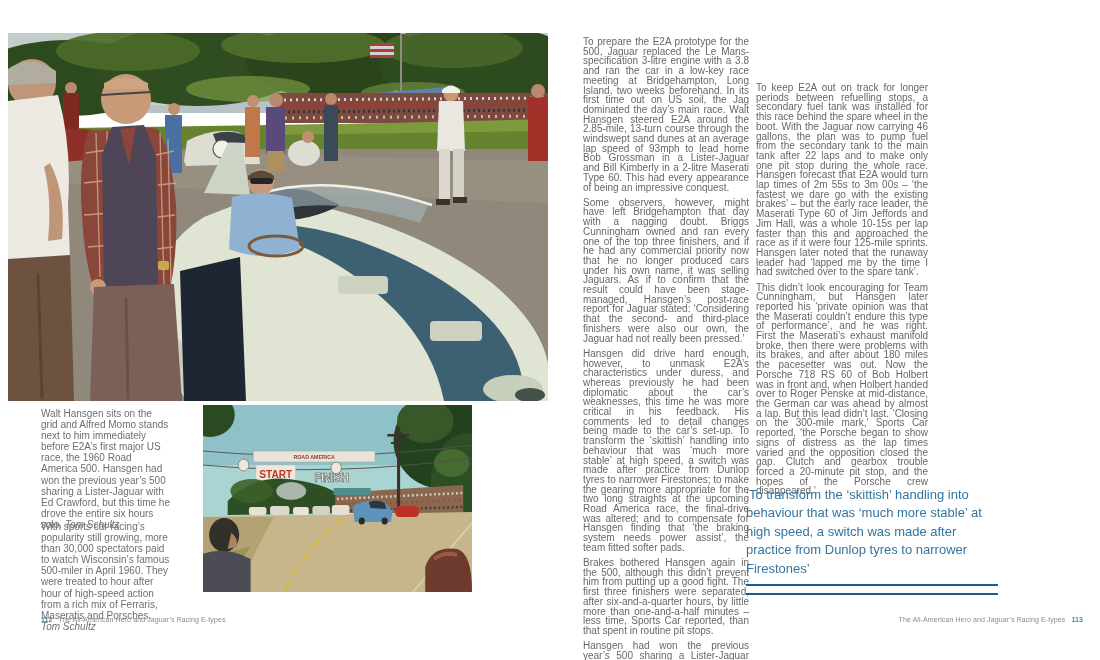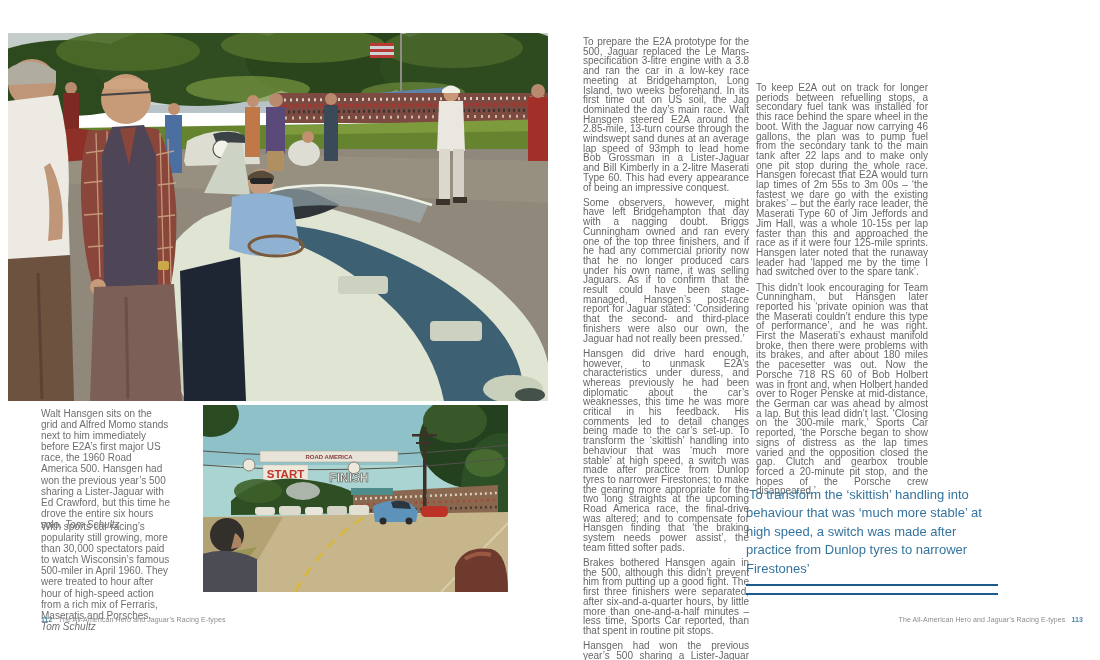--- a/index.html
+++ b/index.html
@@ -1,21 +1,21 @@
 <!DOCTYPE html>
 <html><head>
 <meta charset="utf-8">
 <style>
   html,body{margin:0;padding:0;background:#ffffff;}
   .spread{position:relative;width:1100px;height:660px;background:#ffffff;overflow:hidden;
           font-family:"Liberation Sans", sans-serif;color:#676767;}
   .photo{position:absolute;overflow:hidden;}
   .photo svg{display:block;width:100%;height:100%;}
   #main-photo{left:8px;top:33px;width:540px;height:368px;}
-  #secondary-photo{left:203px;top:405px;width:305px;height:187px;}
+  #secondary-photo{left:203px;top:405px;width:269px;height:187px;}
   .caption{position:absolute;left:41px;width:129px;font-size:10px;line-height:11.1px;color:#6e6e6e;}
   #caption-1{top:408px;}
   #caption-2{top:521px;}
   .credit{font-style:italic;}
   .bodycol{position:absolute;top:37px;font-size:10px;line-height:9.7px;text-align:justify;color:#676767;}
   #col1{left:583px;width:166px;}
   #col2{left:756px;width:172px;margin-top:46px;}
   .bodycol p{margin:0 0 5.5px 0;}
   #pull-quote{position:absolute;left:746px;top:486px;width:256px;font-size:13px;line-height:18.4px;
               color:#35749e;}

